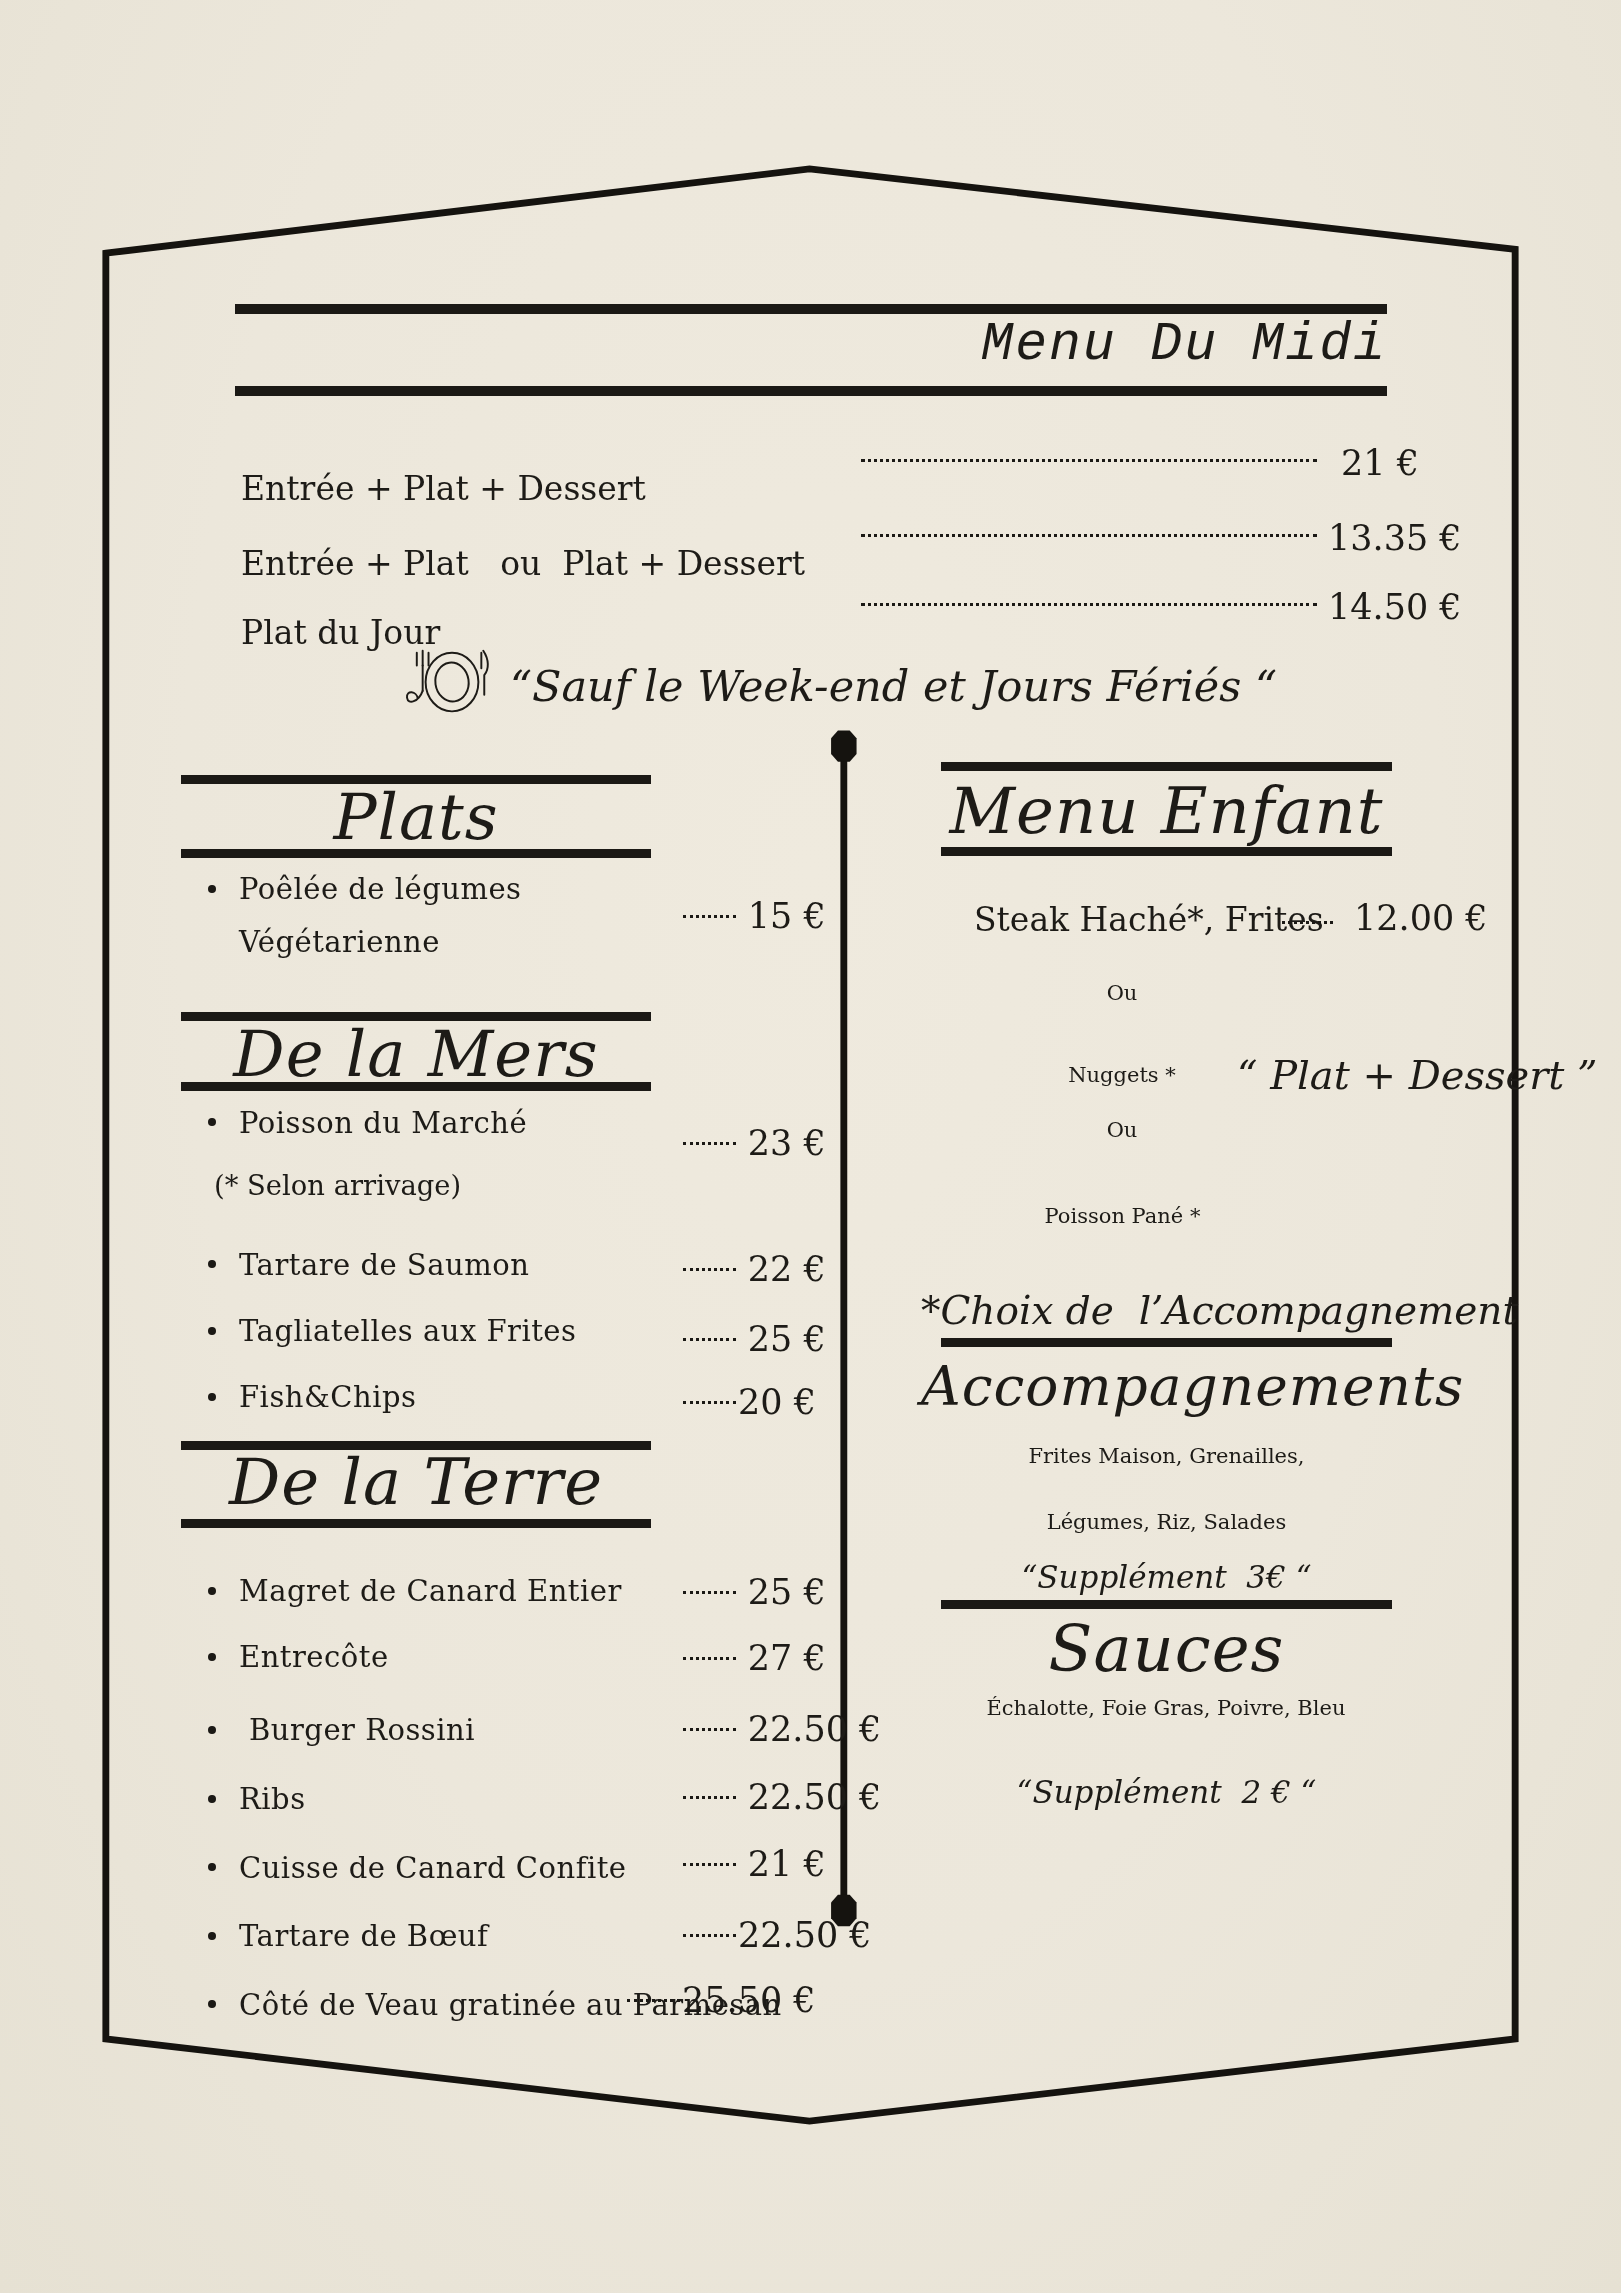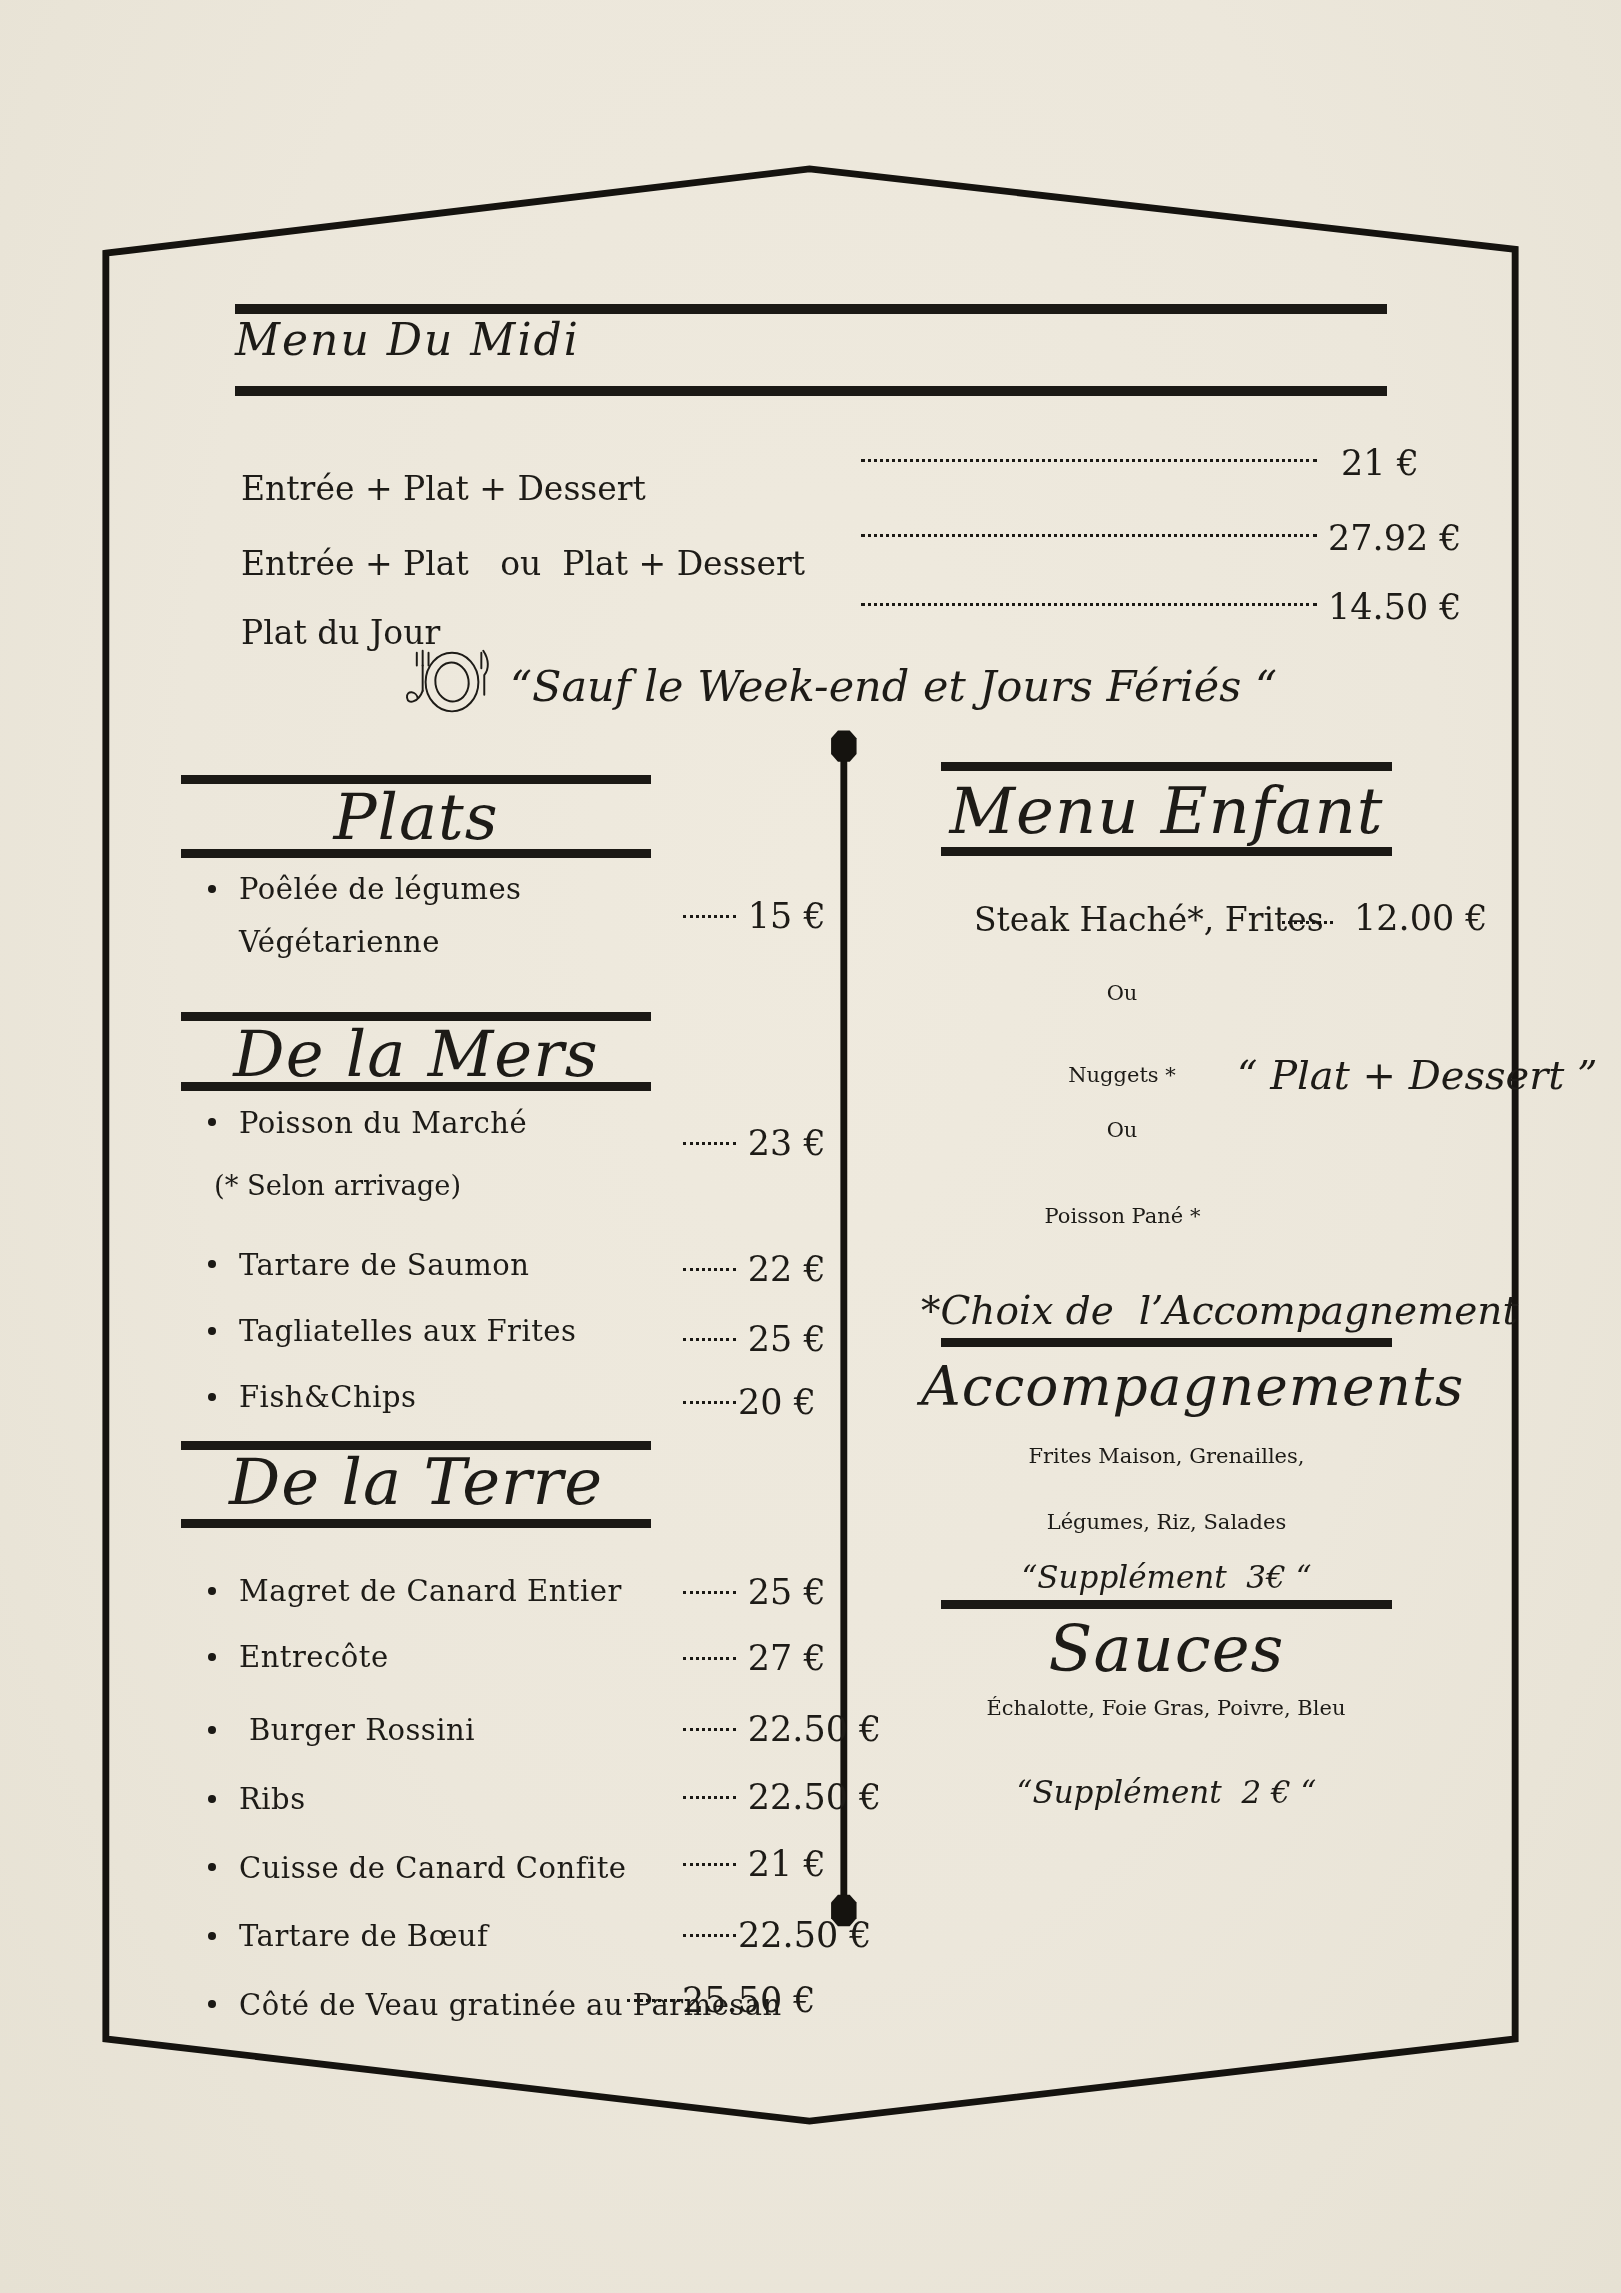--- a/index.html
+++ b/index.html
@@ -5,21 +5,21 @@
   html,body { margin:0; padding:0; background:#cfcabd; }
   .page {
     position:relative; width:1621px; height:2294px; overflow:hidden;
     background: radial-gradient(ellipse at 50% 38%, #efeade 0%, #ece7db 55%, #e6e1d3 100%);
     color:#1d1b17;
     font-family:"DejaVu Serif", serif;
   }
   .abs { position:absolute; }
   .rule { position:absolute; background:#1b1915; height:8.8px; }
   .script { font-style:italic; font-family:"DejaVu Serif", serif; }
-  .title { font-size:44px; letter-spacing:2px; text-align:left; line-height:1.1; }
+  .title { font-size:53px; letter-spacing:2px; text-align:right; line-height:1.1;font-family:Liberation Mono, monospace; }
   .heading { font-size:64px; line-height:1.1; text-align:center; letter-spacing:1px; }
   .flabel { position:absolute; font-size:33px; white-space:pre; line-height:1.15;margin-top:26px; }
   .fprice { position:absolute; font-size:35px; line-height:1.15; }
   .f-leader { position:absolute; height:0; border-bottom:3.9px dotted #1b1915; }
   .iname { font-size:29px; line-height:1.2; letter-spacing:0.5px; white-space:pre; }
   .inote { font-size:27.4px; line-height:1.2; }
   .bullet { position:absolute; width:7.8px; height:7.8px; border-radius:50%; background:#1b1915; }
   .pricerow { position:absolute; display:flex; align-items:center; }
   .leader { display:inline-block; width:53px; height:0; border-bottom:3.9px dotted #1b1915; margin-right:11.8px; }
   .pval { font-size:35px; line-height:1.1; white-space:pre; }
@@ -48,21 +48,21 @@
     <div class="rule" style="left:235px; top:386px; width:1152px; height:9.8px;"></div>
   </div>
 
   <div>
     <span class="flabel" style="left:241px; top:444px;">Entrée + Plat + Dessert</span>
     <span class="f-leader" style="left:861px; top:459px; width:456px;"></span>
     <span class="fprice" style="left:1341px; top:443px;">21 €</span>
 
     <span class="flabel" style="left:241px; top:519px;">Entrée + Plat   ou  Plat + Dessert</span>
     <span class="f-leader" style="left:861px; top:534px; width:456px;"></span>
-    <span class="fprice" style="left:1328px; top:518px;">27.92 €</span>
+    <span class="fprice" style="left:1328px; top:518px;">13.35 €</span>
 
     <span class="flabel" style="left:241px; top:588px;">Plat du Jour</span>
     <span class="f-leader" style="left:861px; top:603px; width:456px;"></span>
     <span class="fprice" style="left:1328px; top:587px;">14.50 €</span>
   </div>
 
   <svg class="abs" style="left:397px; top:639px;" width="110" height="88" viewBox="0 0 112 90">
     <g fill="none" stroke="#1d1b17" stroke-width="2" stroke-linecap="round">
       <ellipse cx="56" cy="44" rx="27" ry="30"></ellipse>
       <ellipse cx="56" cy="44" rx="17" ry="20" transform="rotate(-8 56 44)"></ellipse>

